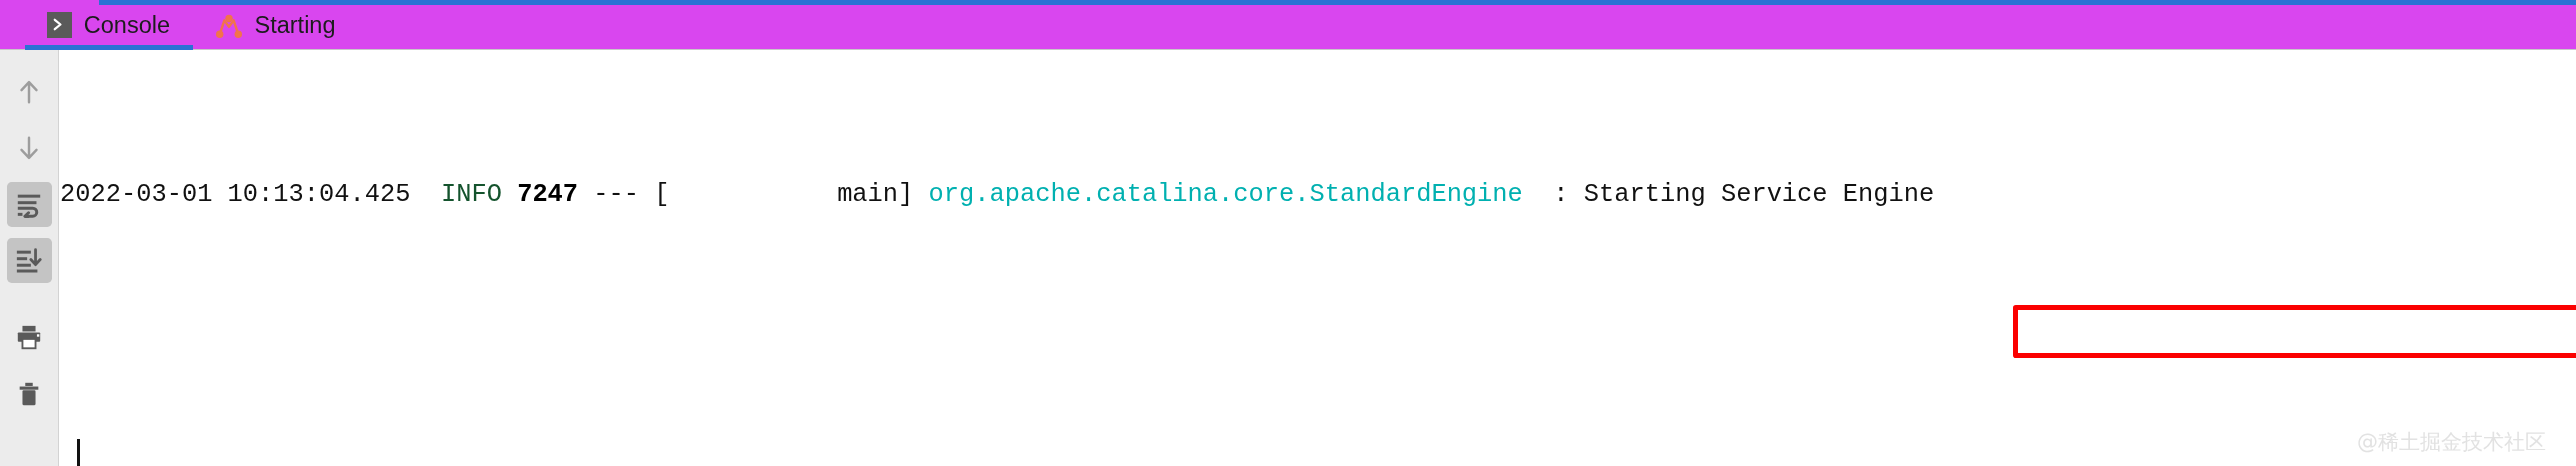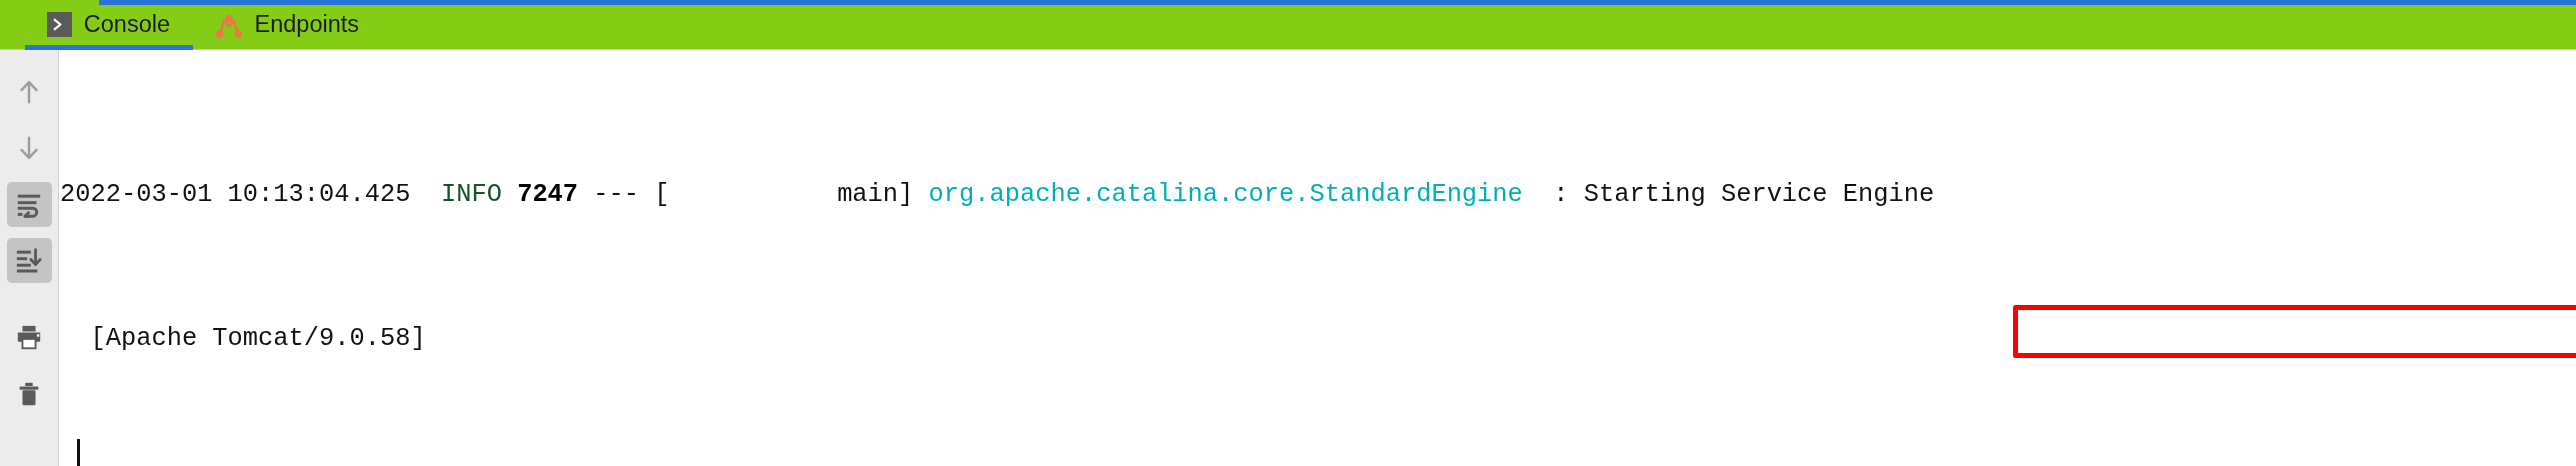--- a/index.html
+++ b/index.html
@@ -18,23 +18,22 @@
     height: 467px;
     background: #ffffff;
   }
 
   
   .tabbar {
     position: absolute;
     left: 0; top: 0;
     width: 2576px;
     height: 50px;
-    background: #84cc16;
-    display: flex;
-    align-items: center;
+    background: #d946ef;
+    display: flex;
     padding-left: 24.5px;
     border-bottom: 0.9px solid #c8c8c8;
   }
   
   .tabbar-topline {
     position: absolute;
     left: 99px; top: 0;
     width: 2477px;
     height: 4.7px;
     background: #2a72d4;
@@ -183,21 +182,21 @@
 
     <div class="tab">
       <span class="icon-endpoints">
         <svg width="28" height="26" viewBox="0 0 30 28">
           <path d="M5 24 L10 9 L15 16 L20 9 L25 24" fill="none" stroke="#f2734a" stroke-width="2.6" stroke-linecap="round" stroke-linejoin="round"></path>
           <circle cx="15" cy="7" r="4" fill="#f2734a"></circle>
           <circle cx="5" cy="24" r="4" fill="#f2734a"></circle>
           <circle cx="25" cy="24" r="4" fill="#f2734a"></circle>
         </svg>
       </span>
-      <span class="tab-label">Endpoints</span>
+      <span class="tab-label">Starting</span>
     </div>
   </div>
 
   <div class="sidebar">
 
     <div class="sb-btn">
       <svg width="30" height="30" viewBox="0 0 32 32">
         <path d="M16 27 L16 6 M8 14 L16 5.5 L24 14" fill="none" stroke="#9d9d9d" stroke-width="2.6" stroke-linecap="round" stroke-linejoin="round"></path>
       </svg>
     </div>
@@ -248,21 +247,20 @@
     </div>
   </div>
 
   <div class="console">
 
     <div class="log">
 
       
       <div class="row"><span class="c-ts">2022-03-01 10:13:04.425</span><span>  </span><span class="c-lvl">INFO</span><span> </span><span class="c-pid">7247</span><span> </span><span class="c-dash">--- [</span><span class="c-thr">           main]</span><span> </span><span class="c-log">org.apache.catalina.core.StandardEngine</span><span>  </span><span class="c-msg">: Starting Service Engine</span></div>
 
-      <div class="row"><span class="c-msg">  [Apache Tomcat/9.0.58]</span></div>
 
       
       
 
       
 
       
       
 
       
@@ -275,16 +273,17 @@
       
       
 
       
 
     </div>
 
     <div class="redbox"></div>
     <div class="caret"></div>
 
+    <div class="watermark">@稀土掘金技术社区</div>
   </div>
 
 </div>
 
 
 </body></html>

